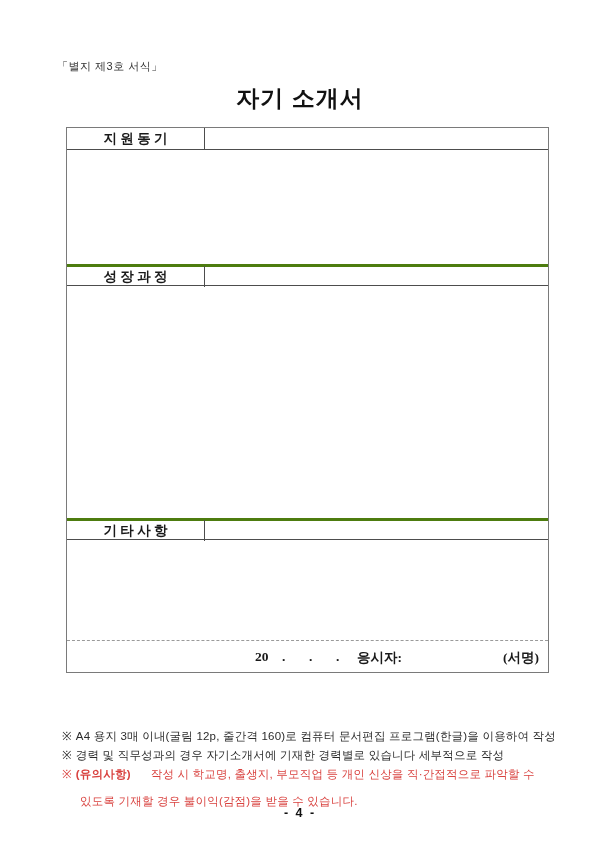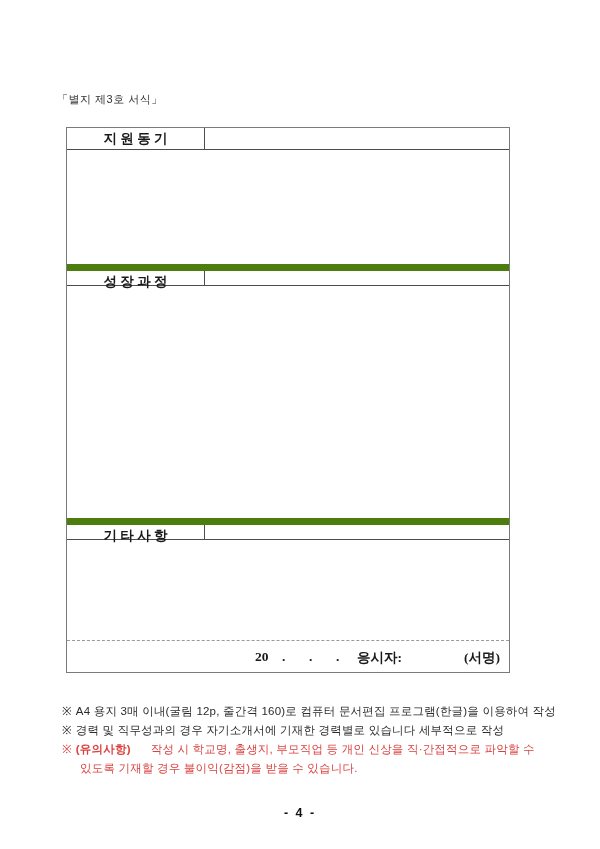--- a/index.html
+++ b/index.html
@@ -9,51 +9,52 @@
     width: 600px;
     height: 849px;
     background: #ffffff;
     font-family: "Liberation Sans", sans-serif;
     color: #222;
     overflow: hidden;
   }
   .form-label {
     position: absolute;
     left: 57px;
-    top: 92px;
+    top: 59px;
     font-size: 11px;
     letter-spacing: 0.5px;
     color: #333;
   }
   .doc-title {
     position: absolute;
     left: 0;
     top: 83px;
     width: 100%;
     text-align: center;
     font-size: 23px;
     font-weight: bold;
     letter-spacing: 1px;
     color: #111;
   }
   .form-table {
     position: absolute;
     left: 66px;
     top: 127px;
-    width: 444px;
+    width: 483px;
     border: 1px solid #7a7a7a;
     background: #fff;
   }
   .section-header {
     display: flex;
     height: 22px;
     border-bottom: 1px solid #4d4d4d;
   }
   .section-header:not(:first-child) {
-    border-top: 7px solid #4d7c0f;
+    border-top: 3px solid #4d7c0f;
+    align-items: center;
   }
   .label-cell {
     width: 138px;
     border-right: 1px solid #4d4d4d;
     text-align: center;
     line-height: 21px;
     font-family: "Liberation Serif", serif;
     font-size: 13.5px;
     font-weight: bold;
     color: #1a1a1a;
@@ -84,21 +85,21 @@
     top: 8px;
   }
   .sig-sign {
     position: absolute;
     right: 9px;
     top: 8px;
   }
   .notes {
     position: absolute;
     left: 62px;
-    top: 702px;
+    top: 727px;
     width: 492px;
     font-size: 11.5px;
     line-height: 19px;
     color: #2b2b2b;
     letter-spacing: 0.2px;
   }
   .note-line { display: block; white-space: nowrap; }
   .note-marker { margin-right: 4px; }
   .note-bold { font-weight: bold; margin-right: 20px; }
   .note-indent { padding-left: 18px; }
@@ -114,20 +115,21 @@
     color: #111;
   }
 </style>
 </head>
 <body>
 
 <div class="page">
 
   <div class="form-label">「별지 제3호 서식」</div>
 
+  <div class="doc-title">자기 소개서</div>
 
   <div class="form-table">
 
     <div class="section-header">
       <div class="label-cell">지 원 동 기</div>
       <div class="header-rest"></div>
     </div>
     <div class="content-cell content-1"></div>
 
     <div class="section-header">
@@ -149,18 +151,18 @@
       <span class="sig-applicant">응시자:</span>
       <span class="sig-sign">(서명)</span>
     </div>
 
   </div>
 
   <div class="notes">
     <span class="note-line"><span class="note-marker">※</span><span>A4 용지 3매 이내(굴림 12p, 줄간격 160)로 컴퓨터 문서편집 프로그램(한글)을 이용하여 작성</span></span>
     <span class="note-line"><span class="note-marker">※</span><span>경력 및 직무성과의 경우 자기소개서에 기재한 경력별로 있습니다 세부적으로 작성</span></span>
     <span class="note-line note-red" style="color: rgb(217, 66, 63);"><span class="note-marker">※</span><span class="note-bold">(유의사항)</span><span>작성 시 학교명, 출생지, 부모직업 등 개인 신상을 직·간접적으로 파악할 수</span></span>
-    <span class="note-line note-red note-indent" style="color: rgb(217, 66, 63);"><span>있도록 기재할 경우 불이익(감점)을 받을 수 있습니다.</span></span>
+    <span class="note-line note-red note-indent" style="color: rgb(217, 66, 63); margin-top: 8px;"><span>있도록 기재할 경우 불이익(감점)을 받을 수 있습니다.</span></span>
   </div>
 
   <div class="page-number">- 4 -</div>
 
 </div>
 
 </body></html>

